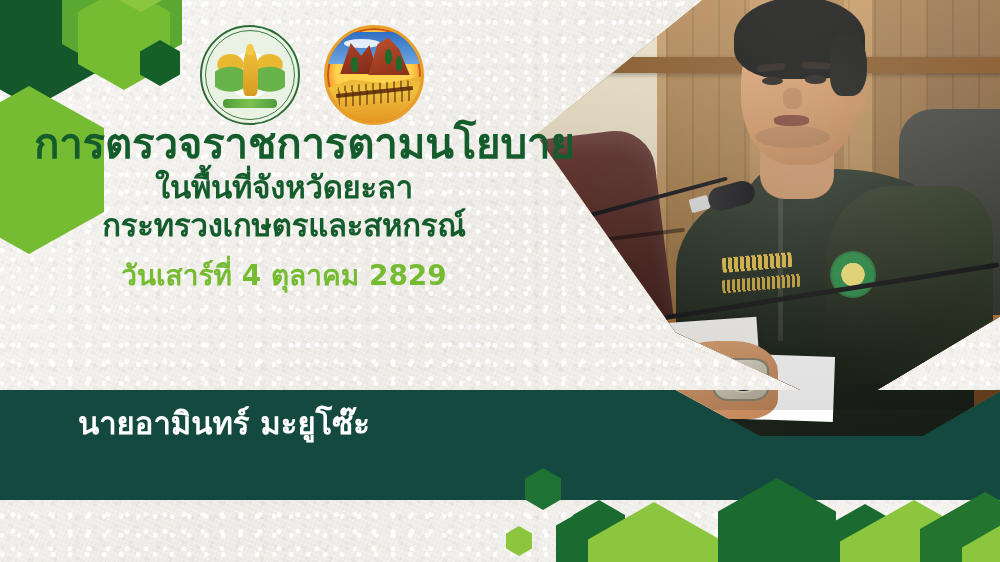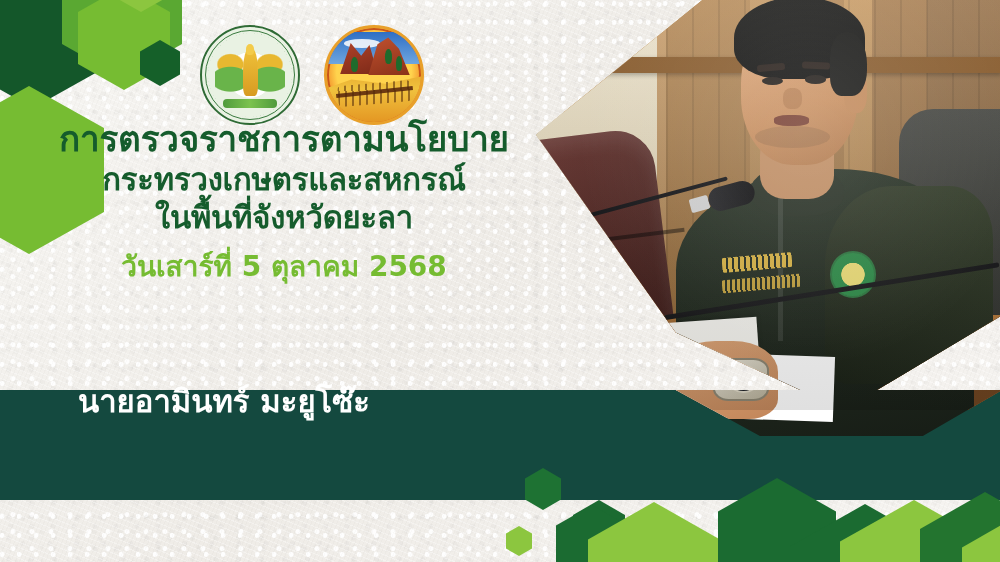--- a/index.html
+++ b/index.html
@@ -400,39 +400,39 @@
     font-family:"DejaVu Sans", sans-serif;
   }
   .title-line {
     color:#155c2c;
     font-weight:bold;
     font-size:33px;
     line-height:1.22;
     letter-spacing:-.2px;
     white-space:nowrap;
   }
-  #title-line-1 { font-size:35px; }
+  #title-line-1 { font-size:42px; }
   #title-line-2 { font-size:31px; }
   #title-line-3 { font-size:31px; }
   #date-line {
     margin-top:8px;
     color:#76bc32;
     font-weight:bold;
     font-size:28px;
     white-space:nowrap;
   }
 
   
   #name-banner {
     position:absolute; left:0; top:390px;
     width:1000px; height:110px;
     background:#14493f;
   }
   #banner-text {
-    position:absolute; left:78px; top:382px;
+    position:absolute; left:78px; top:404px;
     width:560px;
   }
   #person-name {
     color:#ffffff;
     font-weight:bold;
     font-size:31px;
     line-height:1.25;
     white-space:nowrap;
   }
   #person-title {
@@ -530,23 +530,23 @@
       <div class="tree t2"></div>
       <div class="tree t3"></div>
       <div class="ground"></div>
       <div class="rail2"></div>
       <div class="rail"></div>
     </div>
   </div>
 
   <div id="headline">
     <div class="title-line" id="title-line-1">การตรวจราชการตามนโยบาย</div>
+    <div class="title-line" id="title-line-3">ในพื้นที่จังหวัดยะลา</div>
     <div class="title-line" id="title-line-2">กระทรวงเกษตรและสหกรณ์</div>
-    <div class="title-line" id="title-line-3">ในพื้นที่จังหวัดยะลา</div>
-    <div id="date-line">วันเสาร์ที่ 5 ตุลาคม 2568</div>
+    <div id="date-line">วันเสาร์ที่ 4 ตุลาคม 2829</div>
   </div>
 
   <div id="name-banner"></div>
 
   <div id="photo-tail" style="clip-path: polygon(30% 0%, 100% 0%, 100% 0%, 66% 100%); background: transparent;">
       <div class="photo-art" style="position: absolute; left: 0px; top: -410px; width: 466px; height: 430px;">
       <div class="wall"></div>
 
       <div class="chair-left"></div>
 

